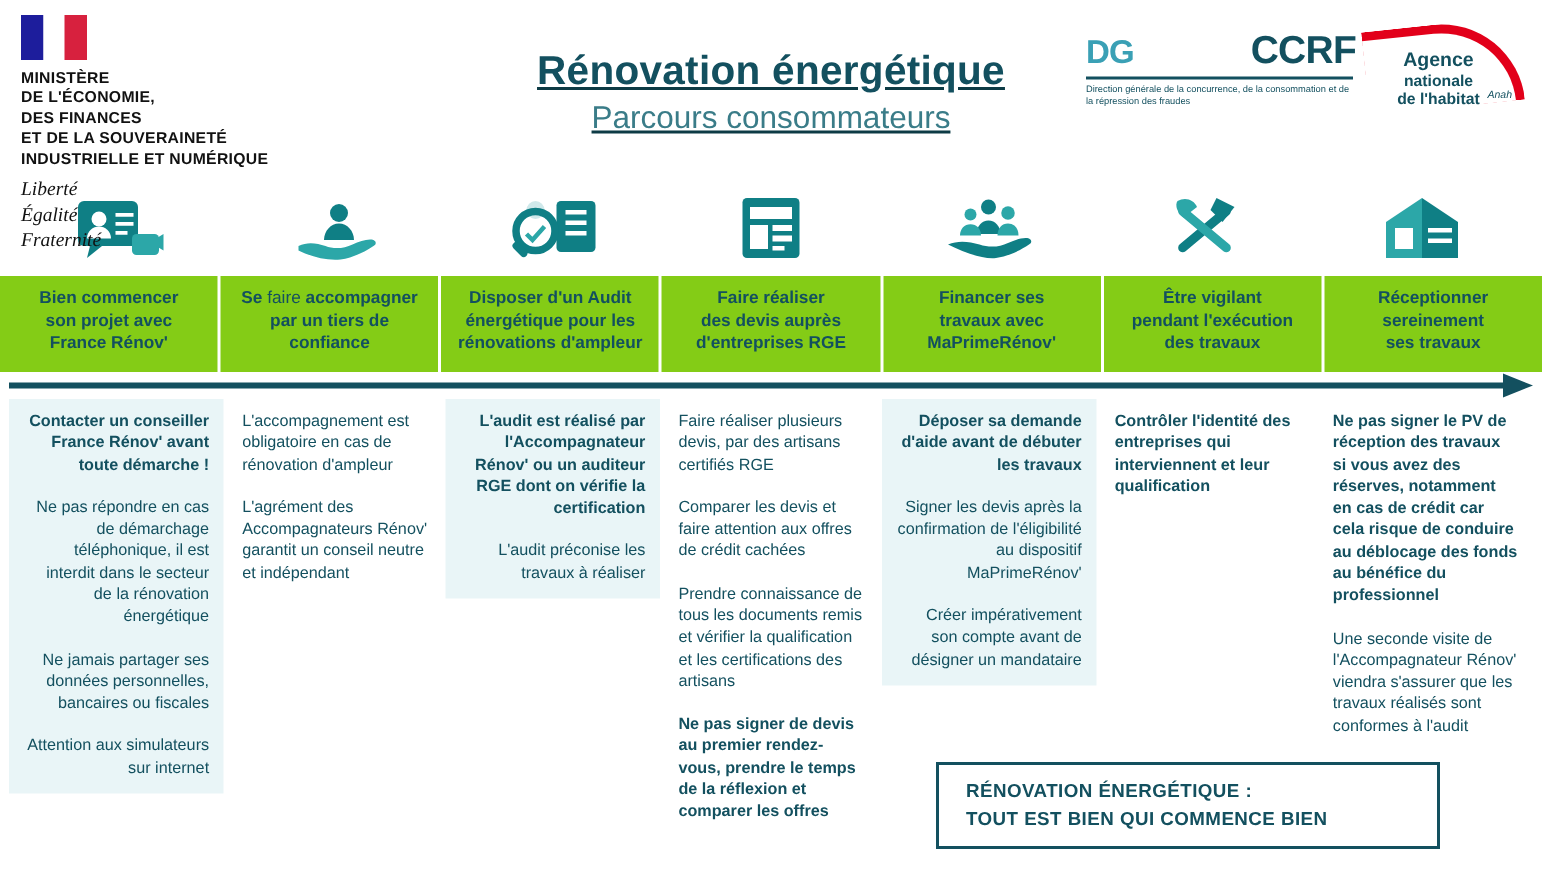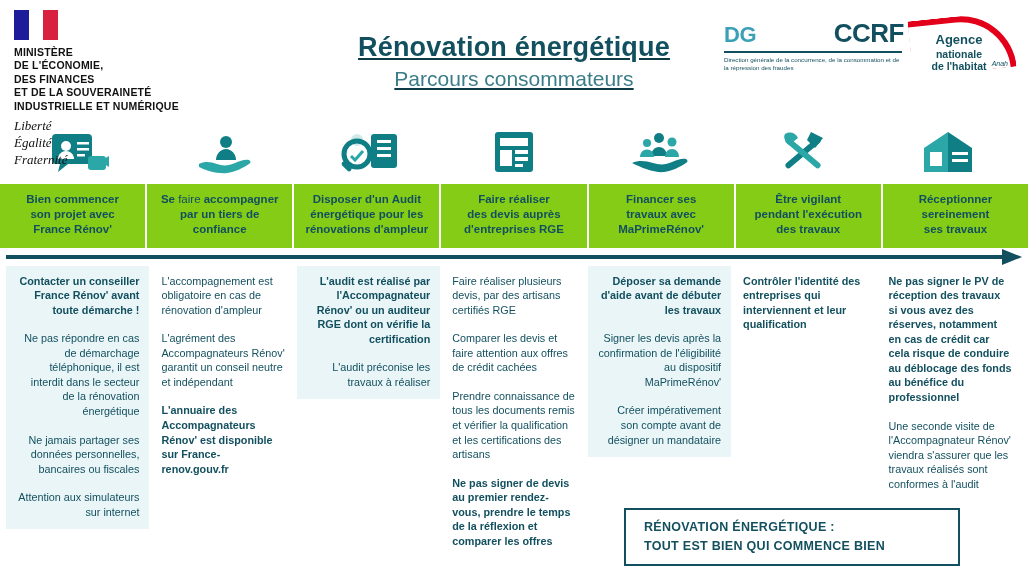--- a/index.html
+++ b/index.html
@@ -274,21 +274,20 @@
   <div class="cols">
     <div class="col tint">
         <p class="b">Contacter un conseiller France Rénov' avant toute démarche !</p>
         <p>Ne pas répondre en cas de démarchage téléphonique, il est interdit dans le secteur de la rénovation énergétique</p>
         <p>Ne jamais partager ses données personnelles, bancaires ou fiscales</p>
         <p>Attention aux simulateurs sur internet</p>
       </div>
     <div class="col">
         <p>L'accompagnement est obligatoire en cas de rénovation d'ampleur</p>
         <p>L'agrément des Accompagnateurs Rénov' garantit un conseil neutre et indépendant</p>
-        <p class="b">L'annuaire des Accompagnateurs Rénov' est disponible sur France-renov.gouv.fr</p>
       </div>
     <div class="col tint">
         <p class="b">L'audit est réalisé par l'Accompagnateur Rénov' ou un auditeur RGE dont on vérifie la certification</p>
         <p>L'audit préconise les travaux à réaliser</p>
       </div>
     <div class="col">
         <p>Faire réaliser plusieurs devis, par des artisans certifiés RGE</p>
         <p>Comparer les devis et faire attention aux offres de crédit cachées</p>
         <p>Prendre connaissance de tous les documents remis et vérifier la qualification et les certifications des artisans</p>
         <p class="b">Ne pas signer de devis au premier rendez-vous, prendre le temps de la réflexion et comparer les offres</p>

